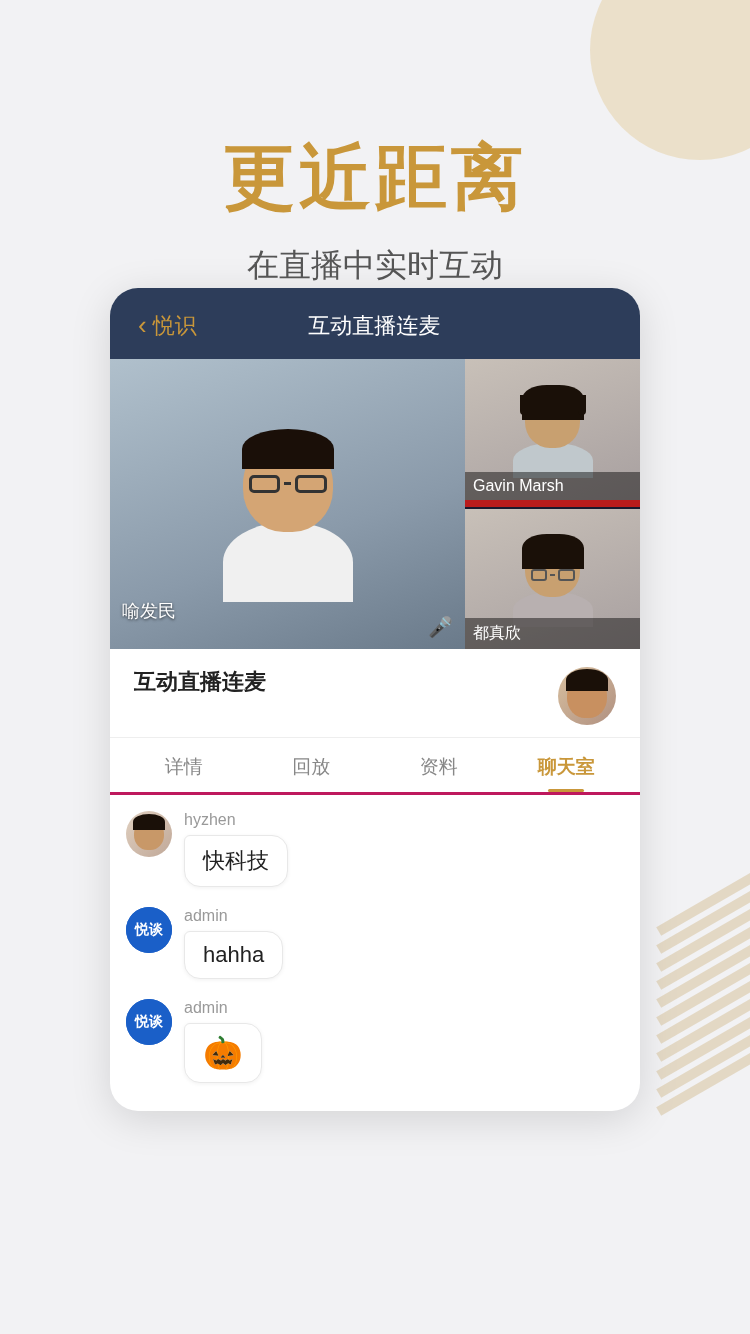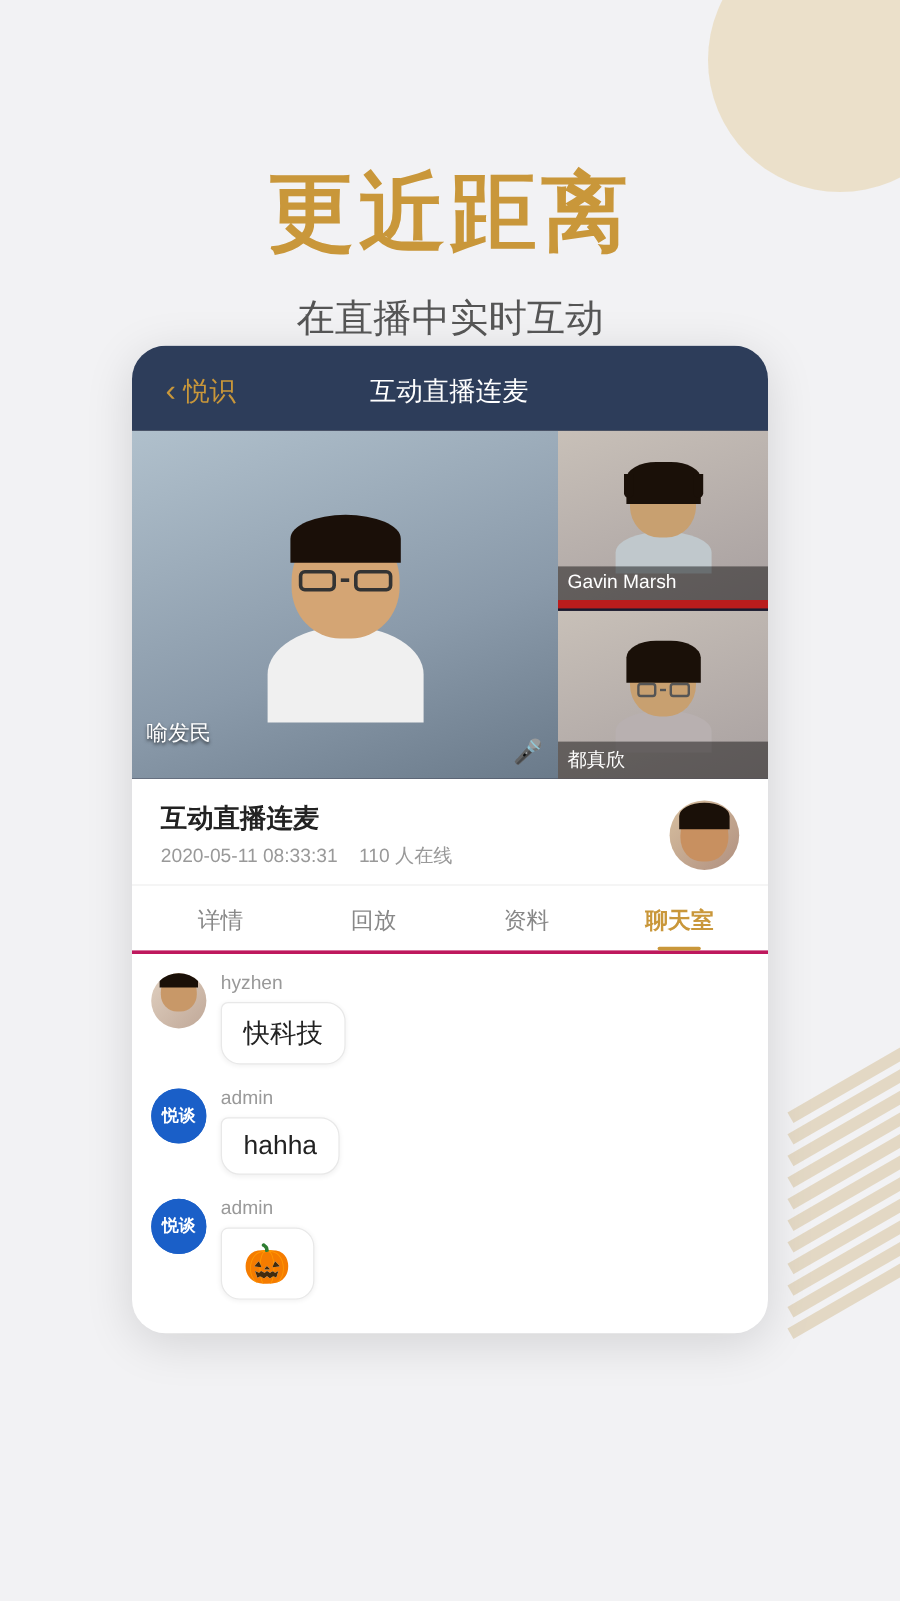--- a/index.html
+++ b/index.html
@@ -379,20 +379,21 @@
       gap: 12px;
     }
 
     .chat-avatar {
       width: 46px;
       height: 46px;
       border-radius: 50%;
       flex-shrink: 0;
       overflow: hidden;
       display: flex;
+      align-items: center;
       justify-content: center;
     }
 
     .chat-avatar-img1 {
       background: linear-gradient(135deg, #e0d0c0, #c0a898);
     }
 
     .chat-avatar-img2 {
       background: #1a5fc8;
       color: #fff;
@@ -535,25 +536,20 @@
           <span>都真欣</span>
         </div>
       </div>
 
     </div>
   </div>
 
   <div class="info-section">
     <div class="info-left">
       <div class="info-title">互动直播连麦</div>
-      <div class="info-meta">
-        <span>2020-05-11 08:33:31</span>
-        &nbsp;&nbsp;
-        <span>110 人在线</span>
-      </div>
     </div>
     <div class="info-avatar">
       <div class="info-avatar-face">
         <div style="position:absolute; top:-5px; left:50%; transform:translateX(-50%); width:42px; height:22px; background:#1a1008; border-radius:50% 50% 0 0;"></div>
       </div>
     </div>
   </div>
 
   <div class="tabs-row">
     <div class="tab-item">详情</div>

